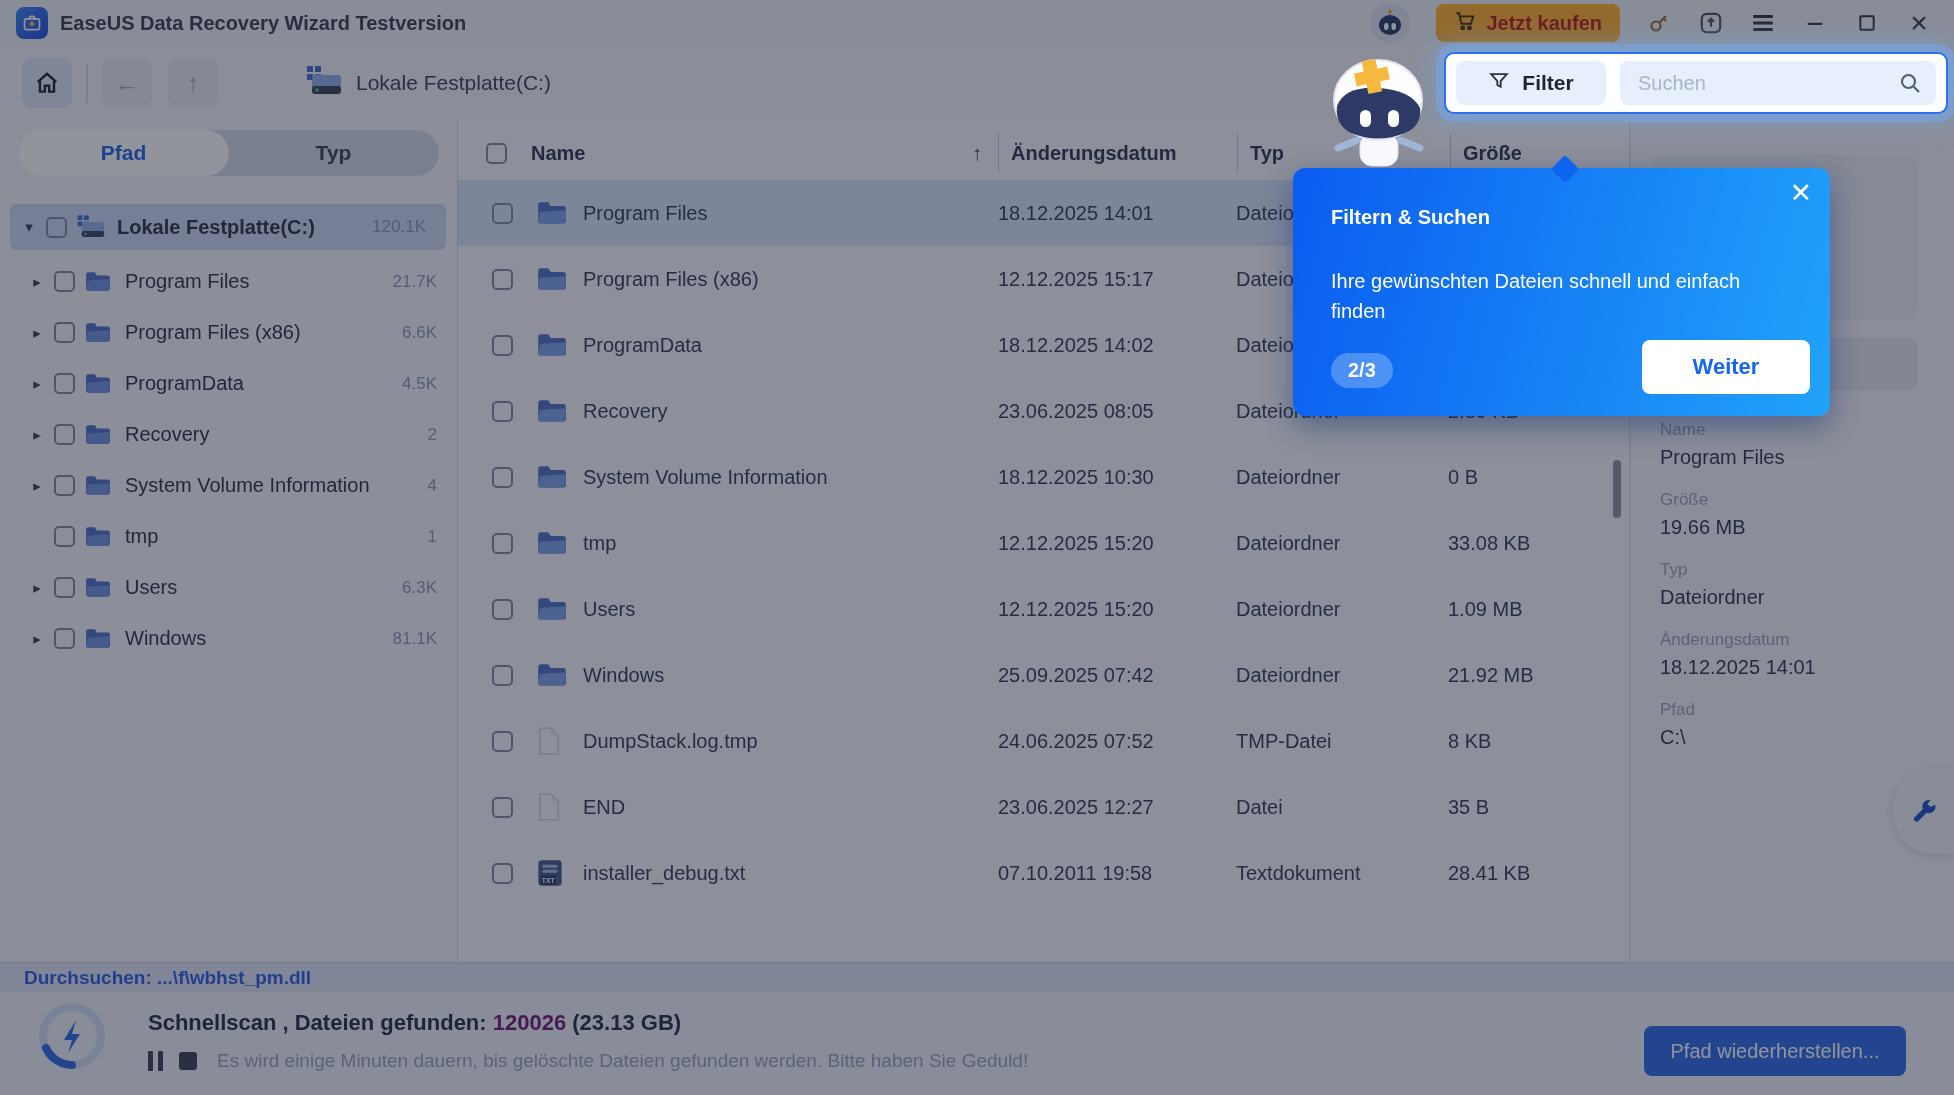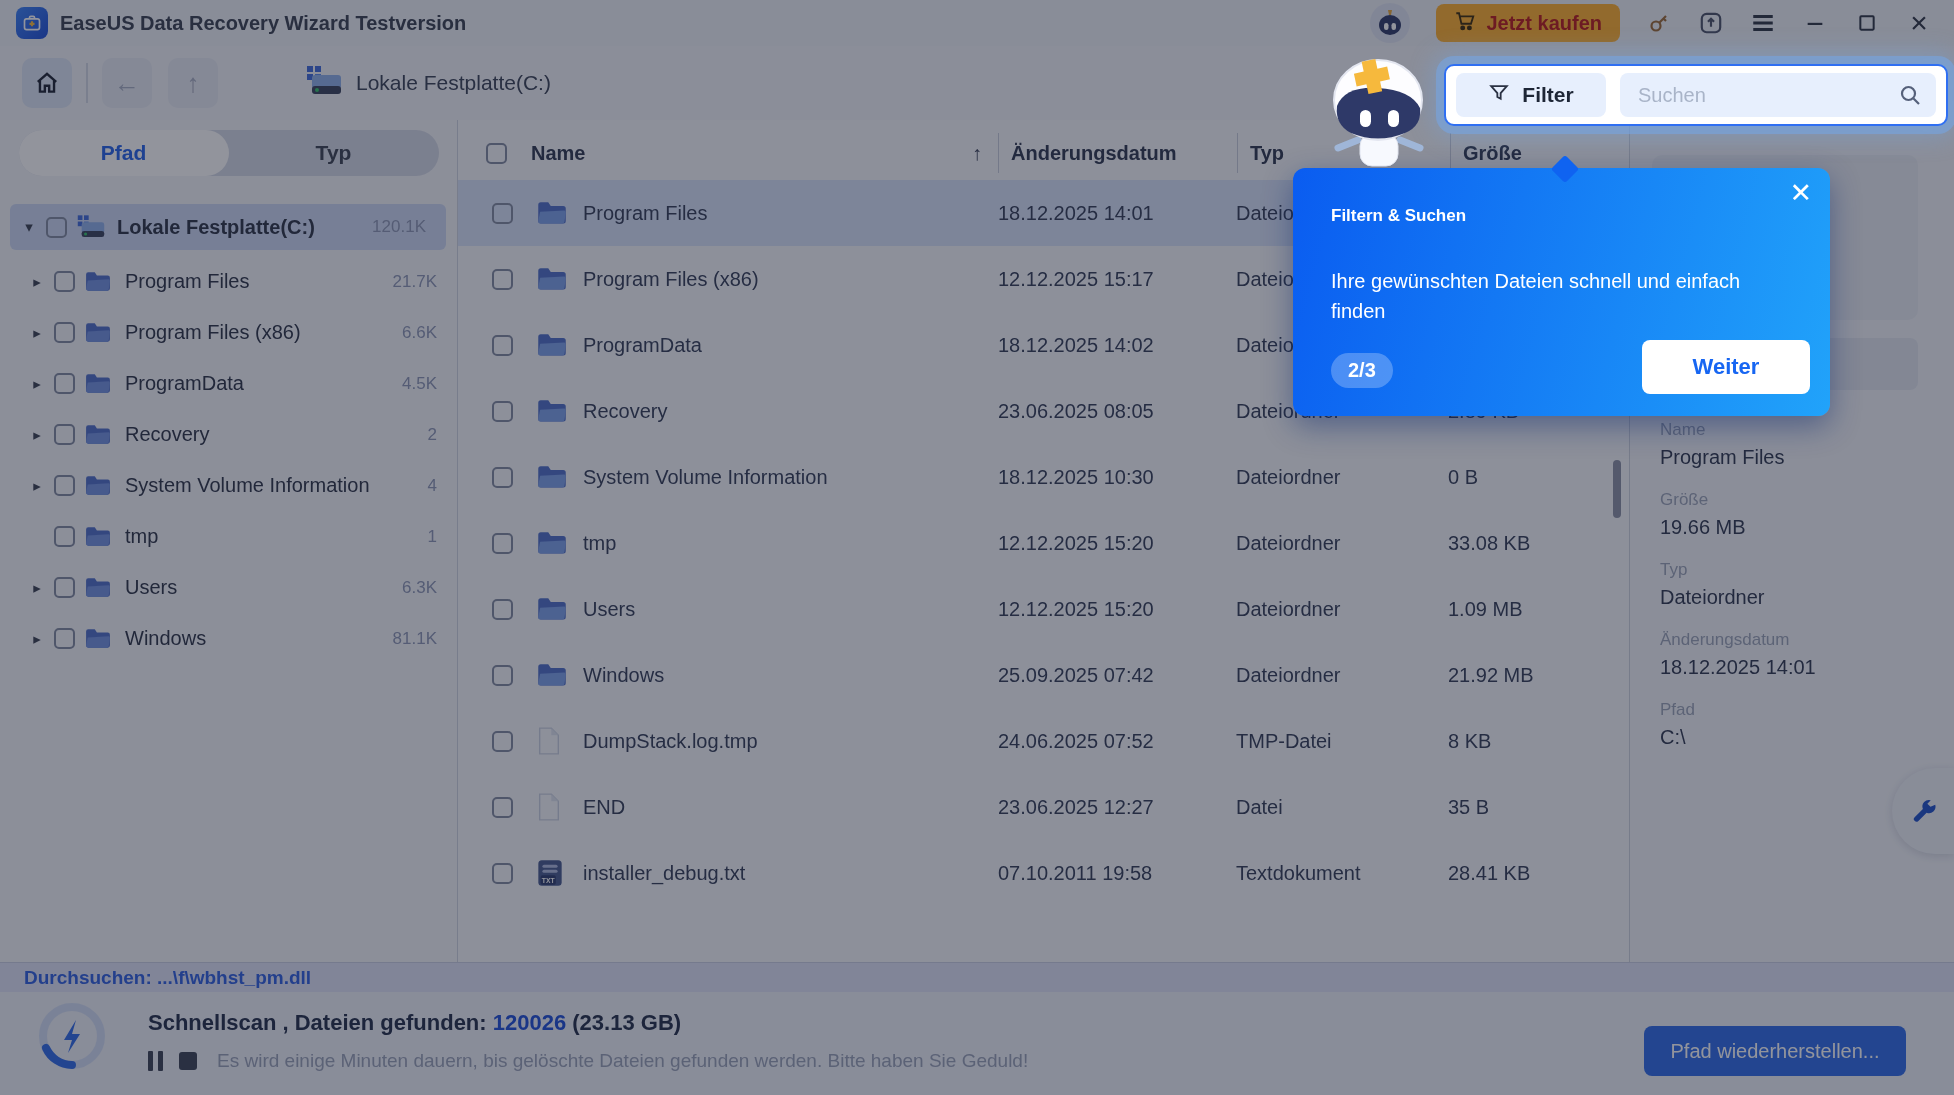--- a/index.html
+++ b/index.html
@@ -75,43 +75,43 @@
   .f-value { font-size:20px; color:#2e3750; }
 
   .wrench-tab { position:absolute; right:0; top:768px; width:62px; height:86px; background:#eef1f8; border-radius:43px 0 0 43px; display:flex; align-items:center; padding-left:16px; cursor:pointer; box-shadow:0 2px 8px rgba(60,70,110,.18); }
 
   
   .browse-strip { position:absolute; top:962px; left:0; width:100%; height:30px; background:#dfe3f7; border-top:1px solid #c9cfe2; display:flex; align-items:center; }
   .browse-text { margin-left:24px; font-size:19px; font-weight:bold; color:#2f5fe0; }
   .footer { position:absolute; top:992px; left:0; width:100%; height:103px; background:#eef1f9; }
   .spinner { position:absolute; left:36px; top:8px; }
   .scan-line1 { position:absolute; left:148px; top:18px; font-size:22px; font-weight:bold; color:#232f4b; }
-  .scan-count { color:#1d4ed8; }
+  .scan-count { color:#701a75; }
   .scan-line2 { position:absolute; left:148px; top:58px; display:flex; align-items:center; gap:10px; }
   .pause-ic { display:flex; gap:5px; cursor:pointer; }
   .pause-ic i { display:block; width:5px; height:20px; background:#3b4256; border-radius:1px; }
   .stop-ic { width:18px; height:18px; background:#3b4256; border-radius:3px; margin-left:6px; cursor:pointer; }
   .scan-hint { margin-left:10px; font-size:19px; color:#98a1b8; }
   .recover-btn { position:absolute; right:48px; top:34px; width:262px; height:50px; background:#2e6be8; color:#fff; font-size:20px; border:none; border-radius:8px; cursor:pointer; }
 
   
   .dim { position:absolute; inset:0; background:rgba(24,28,44,0.47); z-index:40; }
   .hl-box { position:absolute; left:1444px; top:52px; width:504px; height:62px; background:#ffffff; border:2px solid #2f6ff2; border-radius:10px; z-index:50; display:flex; align-items:center; padding:0 10px;
-            box-shadow:0 0 0 8px rgba(116,166,230,.55), 0 0 22px 12px rgba(116,166,230,.35);margin-top:12px; }
+            box-shadow:0 0 0 8px rgba(116,166,230,.55), 0 0 22px 12px rgba(116,166,230,.35); }
   .filter-chip { width:150px; height:44px; background:#e7effd; border:none; border-radius:8px; display:flex; align-items:center; justify-content:center; gap:12px; font-size:21px; font-weight:bold; color:#1e2636; cursor:pointer; }
   .search-box { flex:1; height:44px; margin-left:14px; background:#e7effd; border-radius:8px; position:relative; display:flex; align-items:center; }
   .search-box input { border:none; background:transparent; outline:none; width:100%; padding:0 50px 0 18px; font-size:20px; color:#2e3750; font-family:inherit; }
   .search-box input::placeholder { color:#a9b4c8; }
   .search-mag { position:absolute; right:14px; top:10px; }
 
   .tutorial { position:absolute; left:1293px; top:168px; width:537px; height:248px; border-radius:12px; z-index:55;
               background:linear-gradient(105deg,#0a5cf0,#21a3fa); box-shadow:0 10px 30px rgba(10,40,110,.45); color:#fff; }
   .tutorial::before { content:""; position:absolute; top:-9px; left:262px; width:20px; height:20px; background:#0f63f1; transform:rotate(45deg); border-radius:3px; }
   .tut-close { position:absolute; top:12px; right:18px; font-size:27px; color:#fff; cursor:pointer; line-height:27px; }
-  .tut-title { position:absolute; left:38px; top:38px; font-size:17px; font-weight:bold;text-align:right; }
+  .tut-title { position:absolute; left:38px; top:38px; font-size:20px; font-weight:bold;text-align:right; }
   .tut-body { position:absolute; left:38px; top:98px; width:450px; font-size:20px; line-height:1.5; }
   .tut-step { position:absolute; left:38px; bottom:28px; background:rgba(255,255,255,.26); border-radius:18px; padding:6px 17px; font-size:20px; font-weight:bold; }
   .tut-next { position:absolute; right:20px; bottom:22px; width:168px; height:54px; background:#ffffff; color:#1766f2; font-size:22px; font-weight:bold; border:none; border-radius:8px; cursor:pointer; }
 
   .mascot { position:absolute; left:1322px; top:52px; width:115px; height:120px; z-index:60; }
 </style>
 </head>
 <body>
 
 <div class="app">

